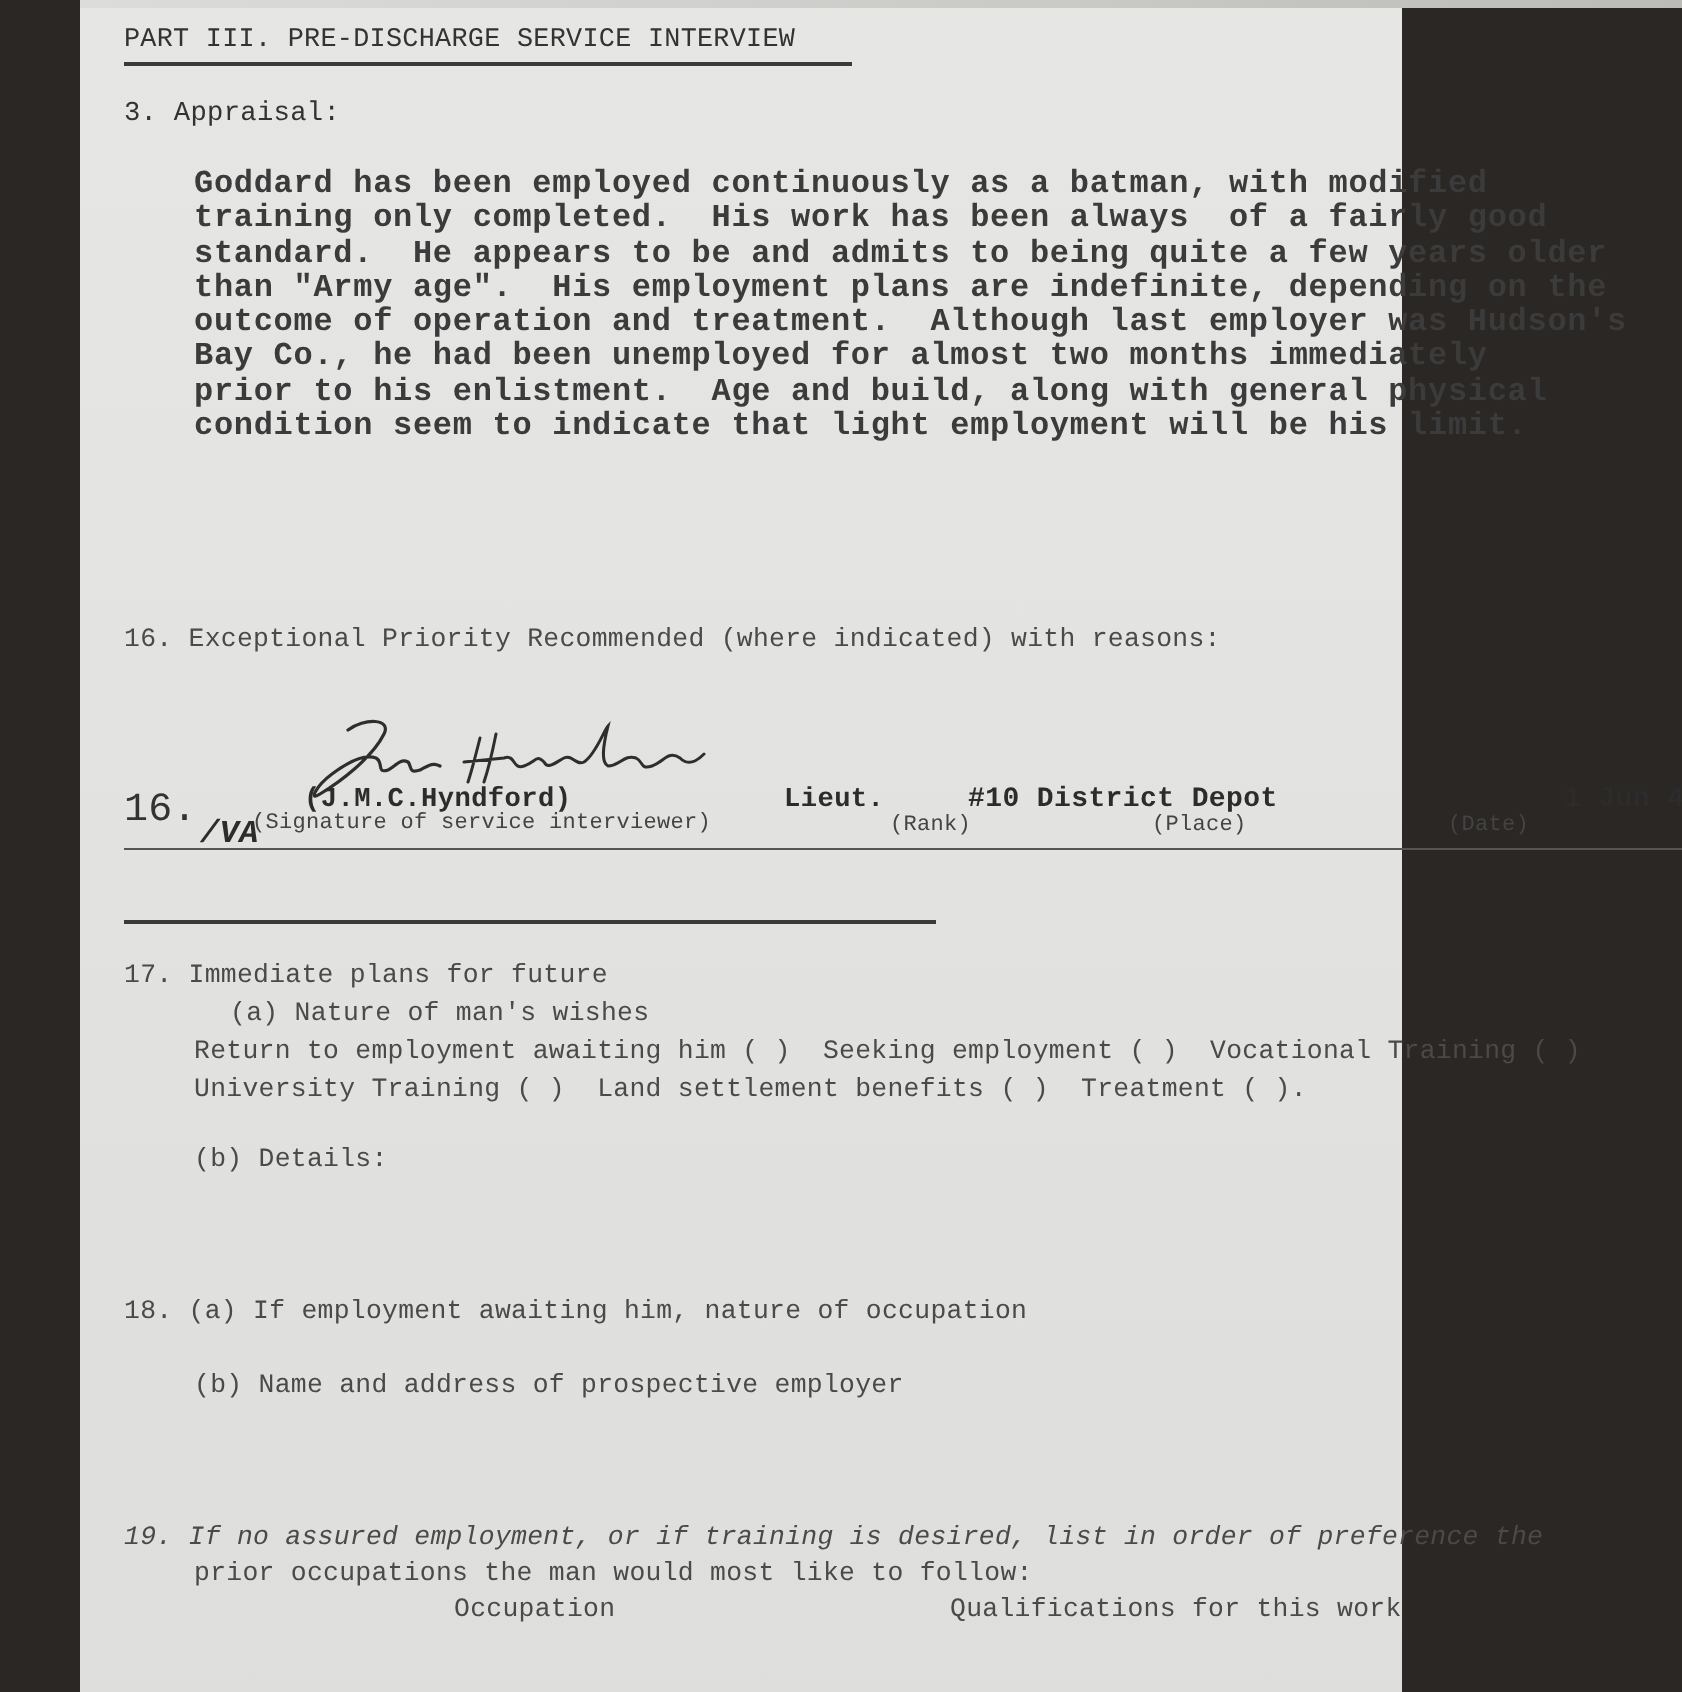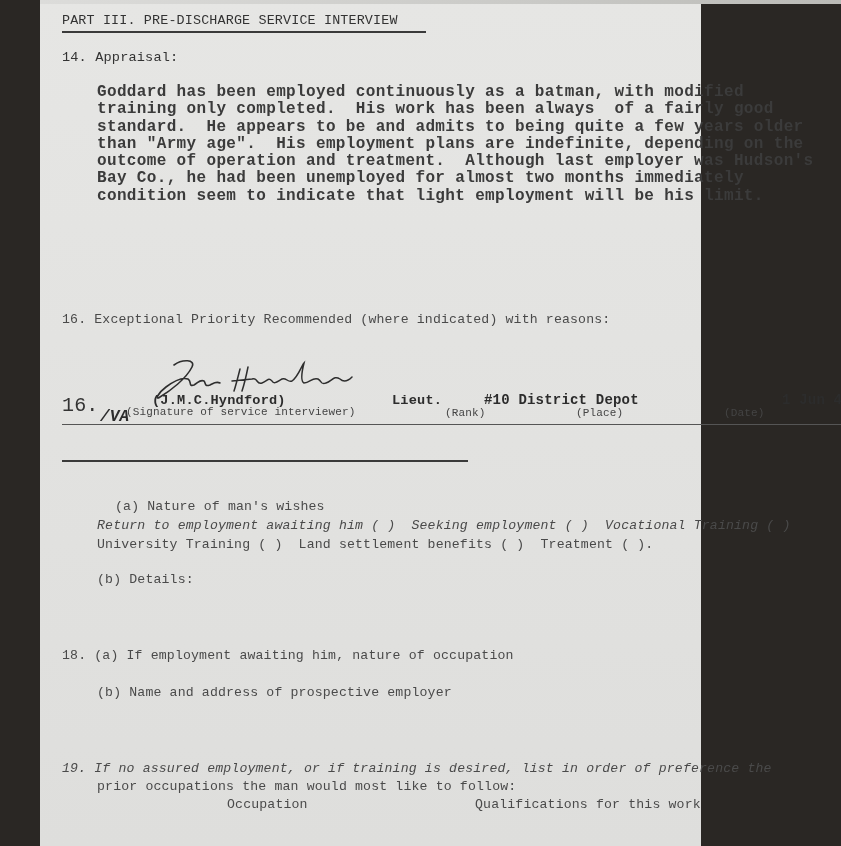--- a/index.html
+++ b/index.html
@@ -34,29 +34,30 @@
 </style>
 </head>
 <body>
 
 <div class="page">
   <div class="topshade"></div>
 
   <div class="t" style="left:22px; top:12px; font-size:13.4px; color:#333;">PART III. PRE-DISCHARGE SERVICE INTERVIEW</div>
   <div class="rule" style="left:22px; top:31px; width:364px;"></div>
 
-  <div class="t" style="left:22px; top:49px; font-size:13.6px; color:#333;">14. Appraisal:</div>
+  <div class="t" style="left:22px; top:49px; font-size:13.6px; color:#333;">3. Appraisal:</div>
 
   <div class="para">
     <span class="line">Goddard has been employed continuously as a batman, with modified</span>
     <span class="line">training only completed.  His work has been always  of a fairly good</span>
     <span class="line">standard.  He appears to be and admits to being quite a few years older</span>
     <span class="line">than "Army age".  His employment plans are indefinite, depending on the</span>
     <span class="line">outcome of operation and treatment.  Although last employer was Hudson's</span>
     <span class="line">Bay Co., he had been unemployed for almost two months immediately</span>
+    <span class="line">prior to his enlistment.  Age and build, along with general physical</span>
     <span class="line">condition seem to indicate that light employment will be his limit.</span>
   </div>
 
   <div class="t light" style="left:22px; top:311px; font-size:13.2px;">16. Exceptional Priority Recommended (where indicated) with reasons:</div>
 
   <div class="t" style="left:22px; top:397px; font-size:20px; color:#333;">16.</div>
 
   <svg class="sig" viewBox="0 0 210 46">
     <path d="M22 8 C 30 2, 44 2, 40 10 C 34 22, 18 34, 8 40 C 2 44, 6 36, 14 30 C 22 24, 30 20, 36 22 C 40 24, 36 30, 42 28 C 46 26, 48 22, 52 24 C 54 26, 52 30, 58 28 C 62 26, 64 24, 68 26" fill="none" stroke="#2e2e2e" stroke-width="1.6" stroke-linecap="round"></path>
     <path d="M88 12 C 86 20, 84 28, 82 34 M 96 10 C 94 20, 92 28, 90 34 M 80 24 L 100 22 C 106 20, 104 28, 110 26 C 116 24, 116 20, 120 24 C 122 28, 126 24, 130 22 C 134 20, 136 26, 140 24 C 146 20, 150 8, 152 6 C 150 14, 148 24, 152 26 C 158 26, 160 20, 166 22 C 170 24, 168 28, 174 26 C 180 24, 182 18, 188 22 C 192 26, 196 24, 200 20" fill="none" stroke="#2e2e2e" stroke-width="1.5" stroke-linecap="round"></path>
@@ -69,22 +70,23 @@
 
   <div class="t bold" style="left:60px; top:411px; font-size:16px; line-height:13px; font-style:italic;">/VA</div>
   <div class="t small" style="left:86px; top:406px;">(Signature of service interviewer)</div>
   <div class="t small" style="left:405px; top:407px;">(Rank)</div>
   <div class="t small" style="left:536px; top:407px;">(Place)</div>
   <div class="t small" style="left:684px; top:407px;">(Date)</div>
   <div class="rule thin" style="left:22px; top:424px; width:818px;"></div>
 
   <div class="rule" style="left:22px; top:460px; width:406px;"></div>
 
+  <div class="t light" style="left:22px; top:479px;">17. Immediate plans for future</div>
   <div class="t light" style="left:75px; top:498px;">(a) Nature of man's wishes</div>
-  <div class="t light" style="left:57px; top:517px;font-style:italic;">Return to employment awaiting him ( )  Seeking employment ( )  Vocational Training ( )</div>
+  <div class="t light" style="left:57px; top:517px;">Return to employment awaiting him ( )  Seeking employment ( )  Vocational Training ( )</div>
   <div class="t light" style="left:57px; top:536px;">University Training ( )  Land settlement benefits ( )  Treatment ( ).</div>
   <div class="t light" style="left:57px; top:571px;">(b) Details:</div>
 
   <div class="t light" style="left:22px; top:647px;">18. (a) If employment awaiting him, nature of occupation</div>
   <div class="t light" style="left:57px; top:684px;">(b) Name and address of prospective employer</div>
 
   <div class="t light" style="left:22px; top:760px;font-style:italic;">19. If no assured employment, or if training is desired, list in order of preference the</div>
   <div class="t light" style="left:57px; top:778px;">prior occupations the man would most like to follow:</div>
   <div class="t light" style="left:187px; top:796px;">Occupation</div>
   <div class="t light" style="left:435px; top:796px;">Qualifications for this work</div>

